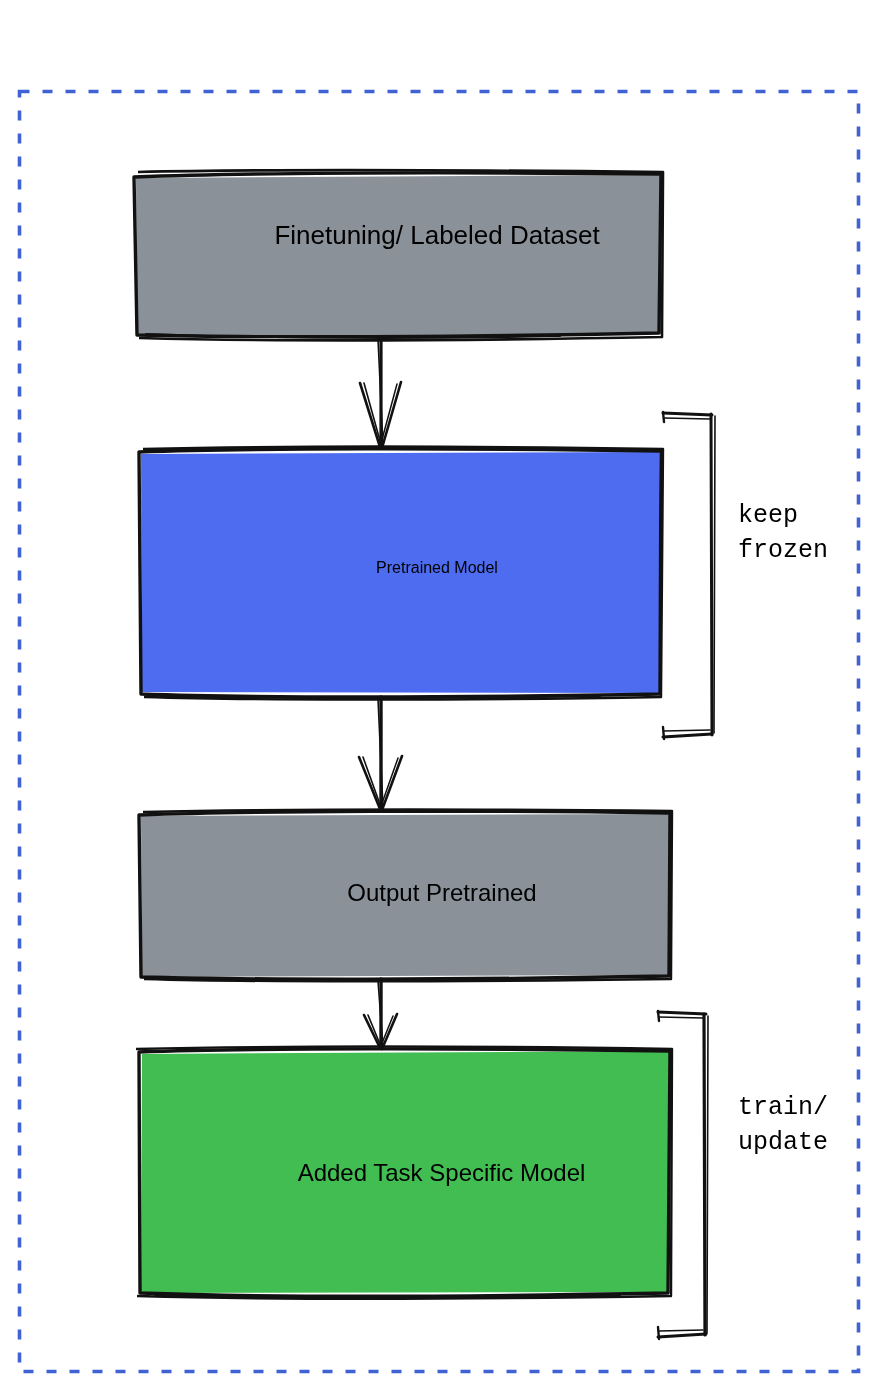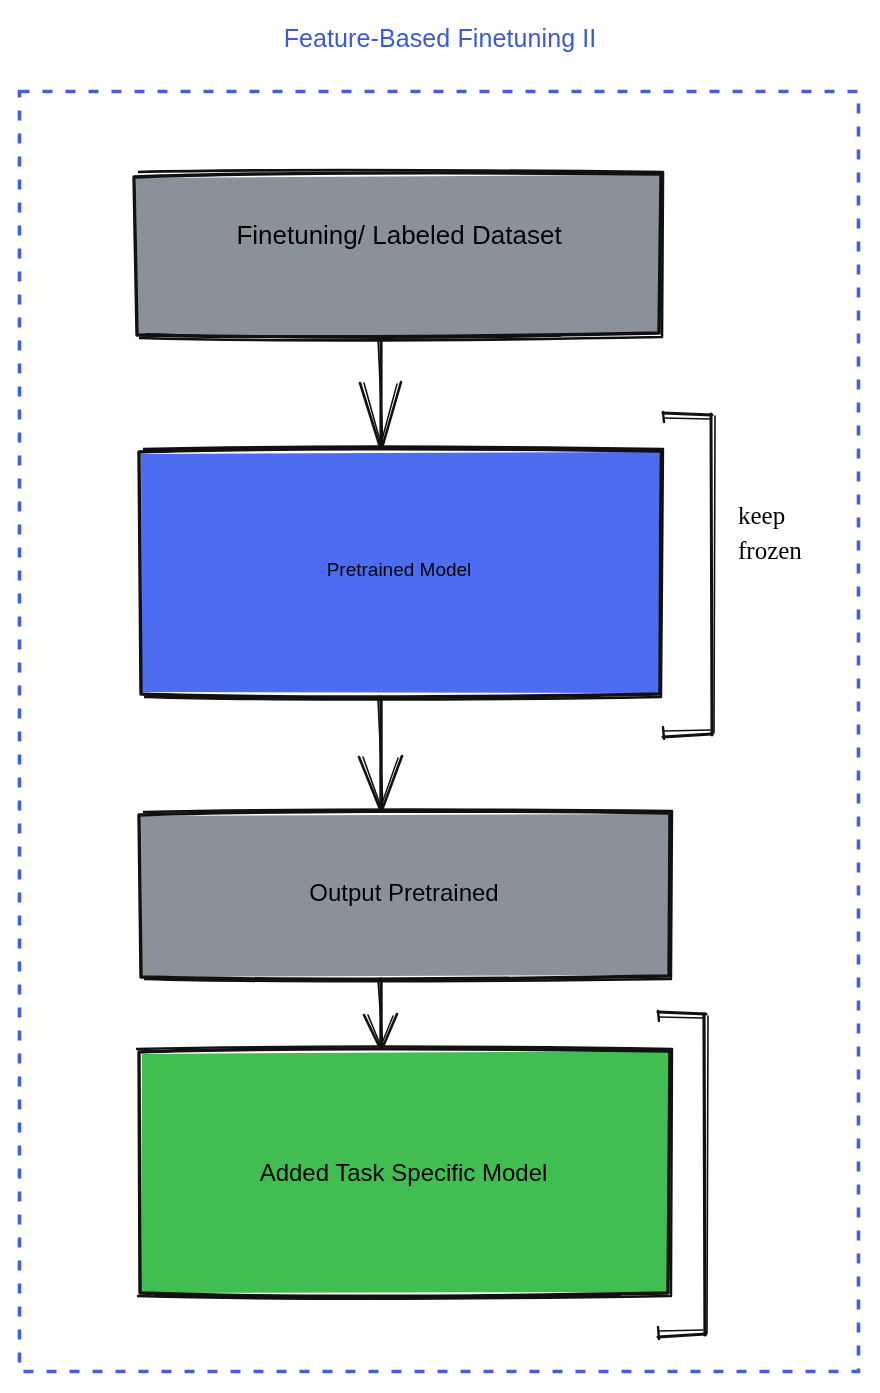--- a/index.html
+++ b/index.html
@@ -38,55 +38,55 @@
     letter-spacing: 0.1px;
     white-space: nowrap;
   }
   .node-label {
     position: absolute;
     font-family: "Liberation Sans", sans-serif;
     color: #000000;
     text-align: center;
     white-space: nowrap;
     pointer-events: none;
+    margin-left: 38px;
   }
   #label-dataset {
     left: 138px; top: 220px; width: 522px;
     font-size: 26px;
   }
   #label-pretrained {
     left: 138px; top: 559px; width: 522px;
-    font-size: 19px;
+    font-size: 16px;
   }
   #label-embeddings {
     left: 138px; top: 879px; width: 532px;
     font-size: 24px;
   }
   #label-task-layers {
     left: 137px; top: 1159px; width: 533px;
     font-size: 24px;
   }
   .side-note {
     position: absolute;
-    font-family: Liberation Serif, serif;
+    font-family: Liberation Mono, monospace;
     color: #000000;
     font-size: 25px;
     line-height: 35px;
     text-align: left;
     white-space: pre-line;
   }
   #note-keep-frozen { left: 738px; top: 498px; width: 120px; }
   #note-train-update { left: 738px; top: 1090px; width: 120px; }
 </style>
 </head>
 <body>
 
 <div id="stage">
 
-  <div class="title">Feature-Based Finetuning II</div>
 
   <svg id="diagram-svg" viewBox="0 0 880 1393">
 
     <rect x="19.5" y="91.5" width="839" height="1280" fill="none" stroke="#3f62d4" stroke-width="3.6" stroke-dasharray="10 13" stroke-linecap="butt"></rect>
 
     <g>
       <path d="M136,178 L660,175 L661,334 L137,336 Z" fill="#8a9199"></path>
       <path d="M134,177 C240,173 440,172 661,174 L659,333 C470,337 260,338 137,335 Z" fill="none" stroke="#111111" stroke-width="3.4" stroke-linejoin="round"></path>
       <path d="M138,172 C260,169 470,170 663,172 L662,337 C450,341 250,341 139,338" fill="none" stroke="#111111" stroke-width="2.6" stroke-linejoin="round"></path>
       <path d="M146,334 C260,338 420,339 560,336" fill="none" stroke="#111111" stroke-width="2" stroke-linecap="round"></path>
@@ -169,14 +169,16 @@
 
   <div class="node-label" id="label-pretrained">Pretrained Model</div>
 
   <div class="node-label" id="label-embeddings">Output Pretrained</div>
 
   <div class="node-label" id="label-task-layers">Added Task Specific Model</div>
 
   <div class="side-note" id="note-keep-frozen">keep
 frozen</div>
 
+  <div class="side-note" id="note-train-update">train/
+update</div>
 
 </div>
 
 </body></html>

